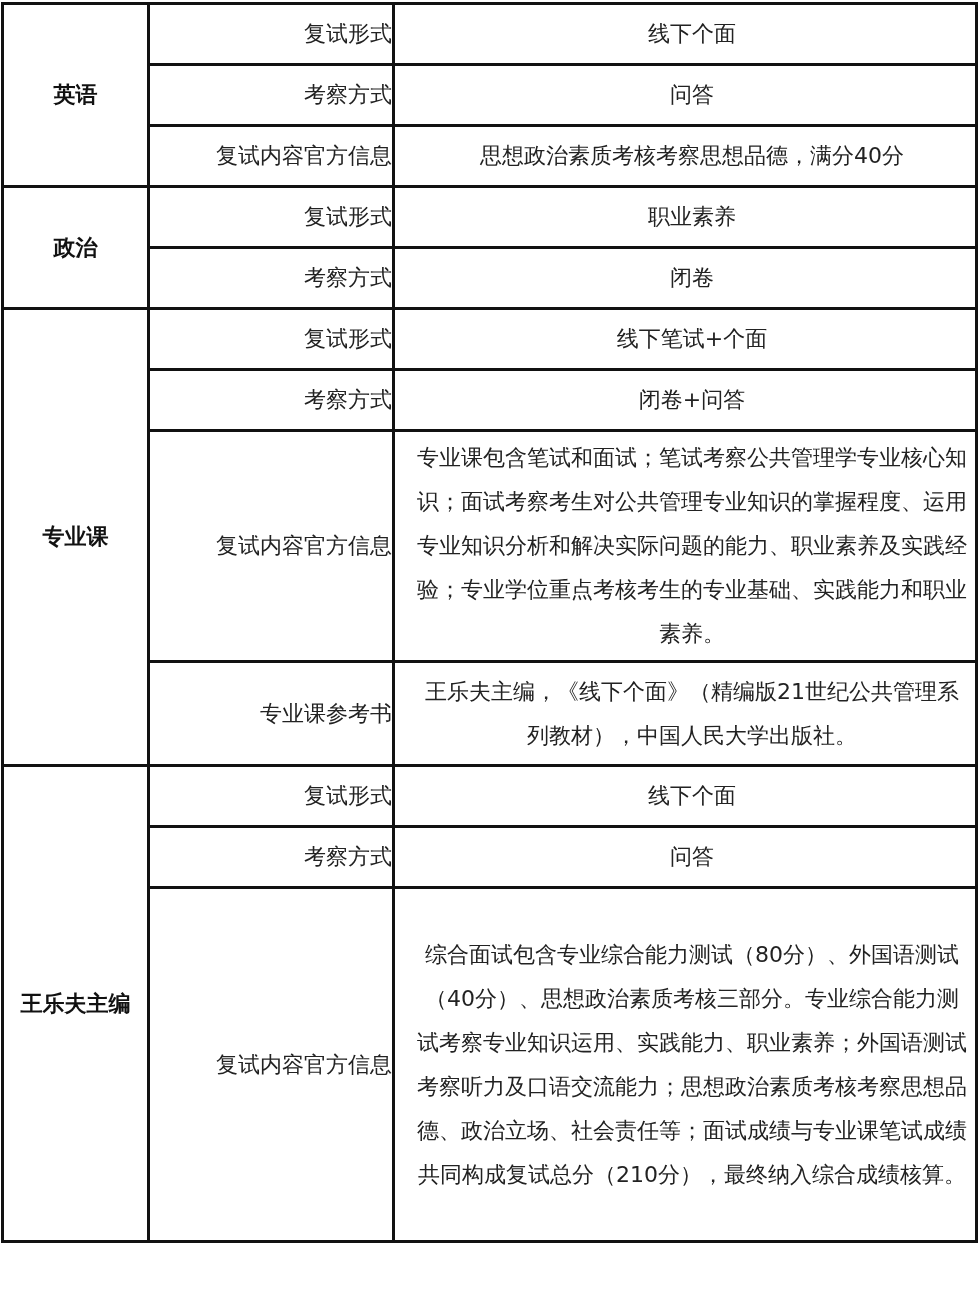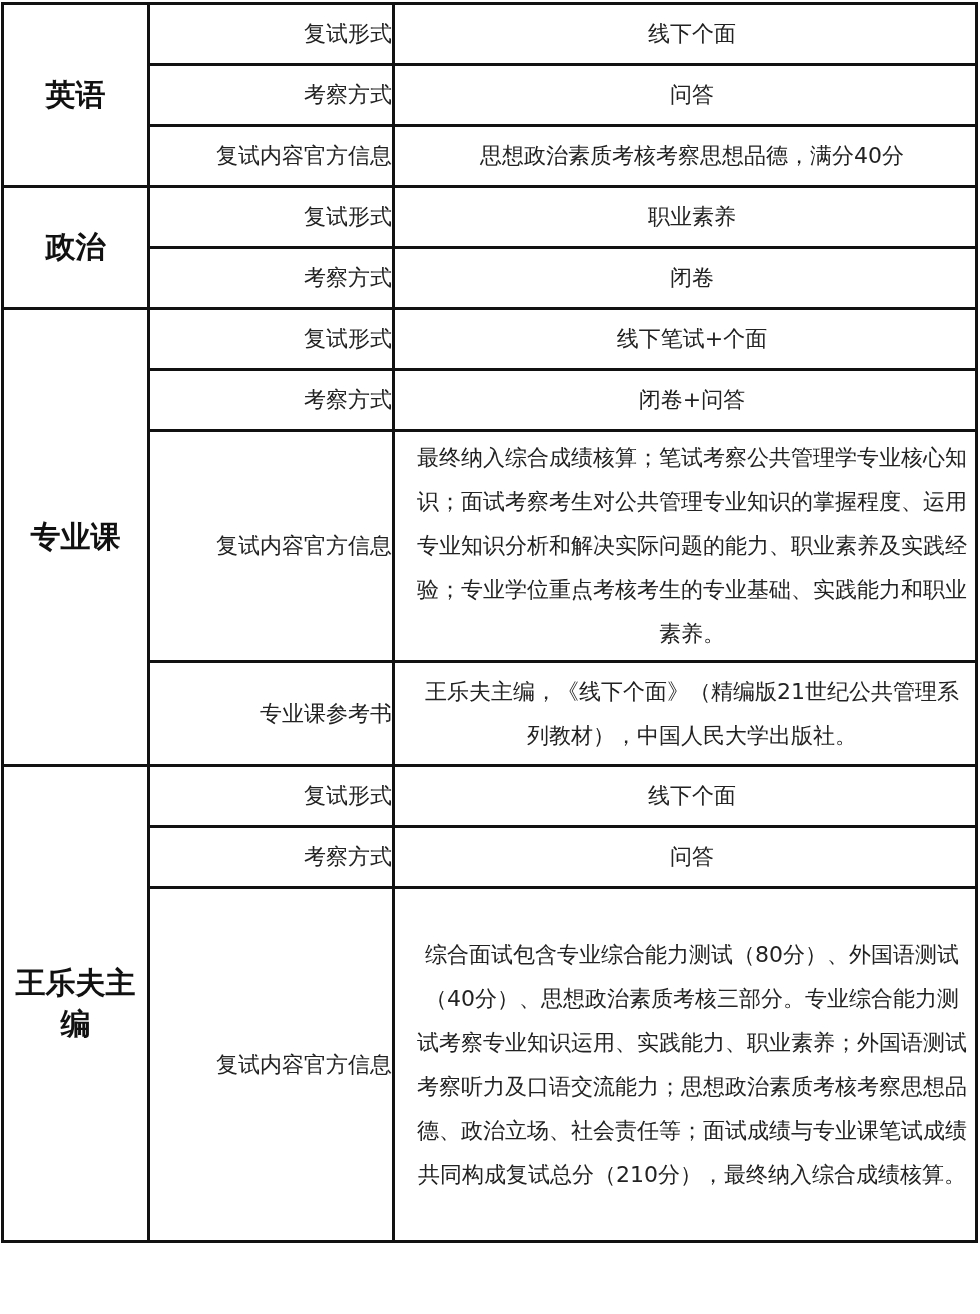--- a/index.html
+++ b/index.html
@@ -10,21 +10,21 @@
     table-layout: fixed;
     width: 977px;
     font-family: "DejaVu Sans", "Liberation Sans", sans-serif;
     color: #222222;
   }
   .tbl td {
     border: 3px solid #111111;
     padding: 0;
     vertical-align: middle;
   }
-  .c-subject { width: 143px; text-align: center; font-weight: bold; font-size: 30px; color: #111; }
+  .c-subject { width: 143px; text-align: center; font-weight: bold; font-size: 22px; color: #111; }
   .c-item { width: 242px; text-align: right; font-size: 22px; }
   .c-value { text-align: center; font-size: 22px; padding-left: 22px !important; padding-right: 8px !important; line-height: 44px; }
   .h66 { height: 61px; }
   .h234 { height: 228px; }
   .h110 { height: 104px; }
   .h360 { height: 354px; }
   .c-value.multi { padding-top: 4px !important; padding-bottom: 4px !important; }
 </style>
 </head>
 <body>
@@ -60,21 +60,21 @@
       <td class="c-subject" rowspan="4">专业课</td>
       <td class="c-item">复试形式</td>
       <td class="c-value">线下笔试+个面</td>
     </tr>
     <tr class="h66">
       <td class="c-item">考察方式</td>
       <td class="c-value">闭卷+问答</td>
     </tr>
     <tr class="h234">
       <td class="c-item">复试内容官方信息</td>
-      <td class="c-value multi">最终纳入综合成绩核算；笔试考察公共管理学专业核心知识；面试考察考生对公共管理专业知识的掌握程度、运用专业知识分析和解决实际问题的能力、职业素养及实践经验；专业学位重点考核考生的专业基础、实践能力和职业素养。</td>
+      <td class="c-value multi">专业课包含笔试和面试；笔试考察公共管理学专业核心知识；面试考察考生对公共管理专业知识的掌握程度、运用专业知识分析和解决实际问题的能力、职业素养及实践经验；专业学位重点考核考生的专业基础、实践能力和职业素养。</td>
     </tr>
     <tr class="h110">
       <td class="c-item">专业课参考书</td>
       <td class="c-value multi">王乐夫主编，《线下个面》（精编版21世纪公共管理系列教材），中国人民大学出版社。</td>
     </tr>
 
     <tr class="h66">
       <td class="c-subject" rowspan="3">王乐夫主编</td>
       <td class="c-item">复试形式</td>
       <td class="c-value">线下个面</td>

